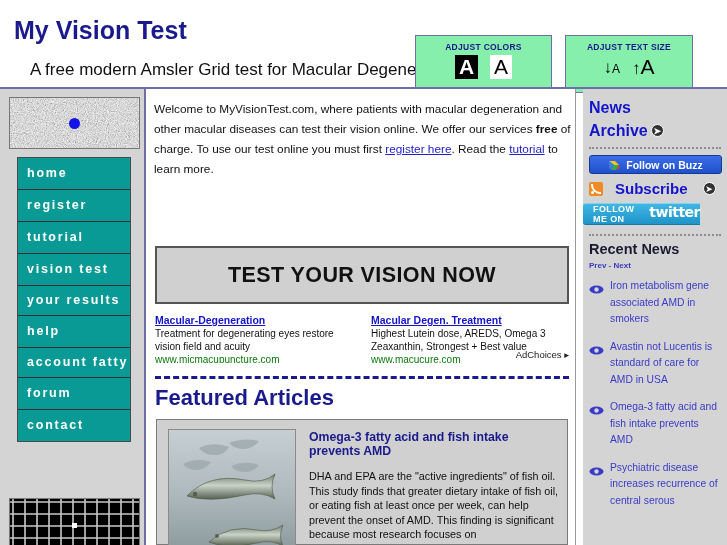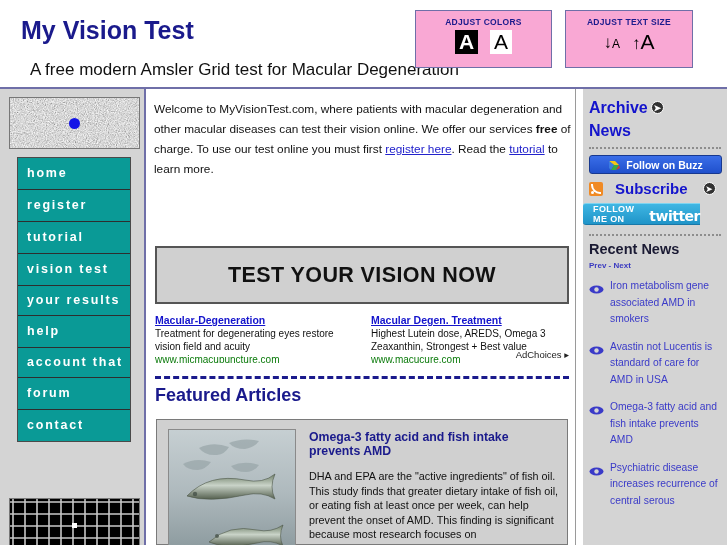--- a/index.html
+++ b/index.html
@@ -8,31 +8,31 @@
     width: 727px; height: 545px;
     overflow: hidden;
     background: #ffffff;
     font-family: "Liberation Sans", sans-serif;
   }
   #page { position: relative; width: 727px; height: 545px; background:#fff; }
 
   
   #header { position:absolute; left:0; top:0; width:727px; height:88px; background:#fff; }
   #site-title {
-    position:absolute; left:21px; top:16px;
+    position:absolute; left:14px; top:16px;
     font-size:25px; font-weight:bold; color:#1a1a8c;
     letter-spacing:0px; white-space:nowrap;
   }
   #site-tagline {
     position:absolute; left:30px; top:60px;
     font-size:17px; color:#111; white-space:nowrap;
   }
   .hdr-btn {
-    position:absolute; top:10px; height:58px;
-    border:1px solid #6f6fa8; background:#f9a8d4;
+    position:absolute; top:35px; height:58px;
+    border:1px solid #6f6fa8; background:#86efac;
     text-align:center;
   }
   #adjust-colors-btn { left:415px; width:137px; }
   #adjust-text-btn   { left:565px; width:128px; }
   .hdr-btn-label {
     display:block; margin-top:6px;
     font-size:8.5px; font-weight:bold; color:#1a1a8c;
     letter-spacing:0.3px;
   }
   .hdr-btn-row { display:flex; justify-content:center; align-items:center; gap:12px; margin-top:3px; }
@@ -98,21 +98,21 @@
   #ads { position:absolute; left:8px; top:224px; width:414px; height:50px; overflow:hidden; }
   .ad { position:absolute; top:0; width:200px; }
   #ad-1 { left:0; }
   #ad-2 { left:216px; }
   .ad-title { font-size:10.5px; font-weight:bold; color:#1414cc; text-decoration:underline; line-height:14px; cursor:pointer; }
   .ad-line { font-size:10px; color:#111; line-height:13px; }
   .ad-url { font-size:10px; color:#0a7a0a; line-height:13px; }
   #adchoices { position:absolute; right:0; top:36px; font-size:9.5px; color:#222; white-space:nowrap; }
 
   #dashed-rule { position:absolute; left:8px; top:287px; width:414px; height:0; border-top:3px dashed #1a1a8c; }
-  #featured-title { position:absolute; left:8px; top:296px; font-size:18px; font-weight:bold; color:#1a1a8c; }
+  #featured-title { position:absolute; left:8px; top:296px; font-size:22px; font-weight:bold; color:#1a1a8c; }
 
   #article-card {
     position:absolute; left:9px; top:330px; width:412px; height:126px;
     background:#d0d0d0; border:1px solid #7a7a7a;
   }
   #article-thumb {
     position:absolute; left:11px; top:9px; width:128px; height:118px;
     border:1px solid #8a8a8a; overflow:hidden; background:#b8c2c6;
   }
   #article-body { position:absolute; left:152px; top:10px; width:250px; }
@@ -147,21 +147,21 @@
     content:""; position:absolute; left:2px; bottom:2px; width:8px; height:8px;
     border:2px solid #fff; border-top:none; border-right:none; border-radius:0 0 0 9px;
   }
   #subscribe-label { font-size:15px; font-weight:bold; color:#1414cc; }
 
   #twitter-btn {
     margin-top:6px; width:117px; height:22px; margin-left:-6px;
     background:linear-gradient(#3fb6e3,#1f94c8);
     border-top:1px solid #7fd4f0; border-bottom:1px solid #1878a8;
     border-radius:3px 0 0 3px;
-    display:flex; align-items:flex-end; padding-left:10px; gap:11px; cursor:pointer;
+    display:flex; align-items:flex-start; padding-left:10px; gap:11px; cursor:pointer;
   }
   #twitter-btn .tw-pre { font-size:9px; font-weight:bold; color:#fff; letter-spacing:0.4px; }
   #twitter-btn .tw-brand { font-size:14px; font-weight:bold; color:#fff; font-family:"DejaVu Sans", sans-serif; letter-spacing:-0.5px; }
 
   #recent-divider { margin:9px 0 5px 0; border-top:2px dotted #8d8d8d; height:0; }
   #recent-title { font-size:14.5px; font-weight:bold; color:#1a1a33; line-height:17px; }
   #prev-next { font-size:8px; font-weight:bold; color:#3a3ac0; margin-top:3px; margin-bottom:8px; }
   .news-item { display:flex; gap:6px; margin-bottom:11px; cursor:pointer; }
   .eye-icon { flex:0 0 auto; width:15px; height:11px; margin-top:3px; }
   .news-text { font-size:10.3px; color:#3a3ac8; line-height:16.5px; }
@@ -211,21 +211,21 @@
       <span id="noise-dot"></span>
     </div>
 
     <nav id="nav">
       <a class="nav-item">home</a>
       <a class="nav-item">register</a>
       <a class="nav-item">tutorial</a>
       <a class="nav-item">vision test</a>
       <a class="nav-item two-line">your results</a>
       <a class="nav-item">help</a>
-      <a class="nav-item two-line">account that</a>
+      <a class="nav-item two-line">account fatty</a>
       <a class="nav-item">forum</a>
       <a class="nav-item">contact</a>
     </nav>
 
     <div id="amsler-box">
       <svg width="129" height="52" viewBox="0 0 129 52" preserveAspectRatio="none">
         <rect width="129" height="52" fill="#000"></rect>
         <g stroke="#c8c8c8" stroke-width="1.6">
           <line x1="0" y1="3" x2="129" y2="3"></line>
             <line x1="0" y1="15" x2="129" y2="15"></line>
@@ -312,22 +312,22 @@
         <div id="article-heading">Omega-3 fatty acid and fish intake prevents AMD</div>
         <div id="article-text">DHA and EPA are the "active ingredients" of fish oil. This study finds that greater dietary intake of fish oil, or eating fish at least once per week, can help prevent the onset of AMD. This finding is significant because most research focuses on</div>
       </div>
     </div>
   </div>
   <div id="main-right-border"></div>
 
   <div id="right-col">
 
     <div id="news-archive">
+      <div class="na-line">News</div>
       <div class="na-line"><span>Archive</span><span class="arrow-circ">➤</span></div>
-      <div class="na-line">News</div>
     </div>
 
     <div class="dotted-rule"></div>
 
     <div id="buzz-btn">
       <span class="buzz-icon">
         <svg width="13" height="13" viewBox="0 0 13 13">
             <path d="M1 2 L7 2 L11 6 L6 6 L1 2z" fill="#f5c518"></path>
             <path d="M1 2 L6 6 L3 11 L1 9z" fill="#3b7de0"></path>
             <path d="M6 6 L11 6 L8 11 L3 11z" fill="#3aa94a"></path>

